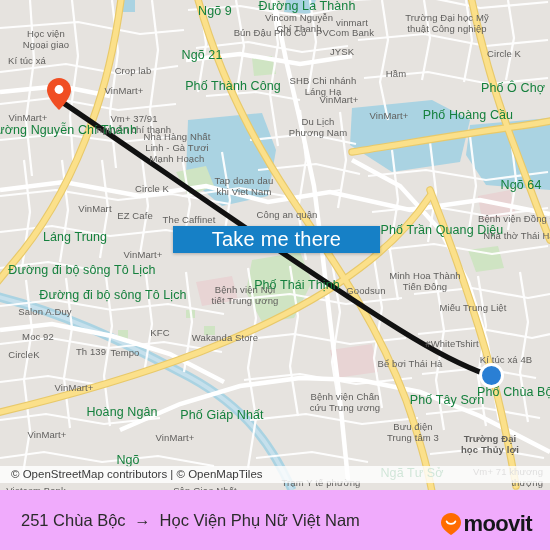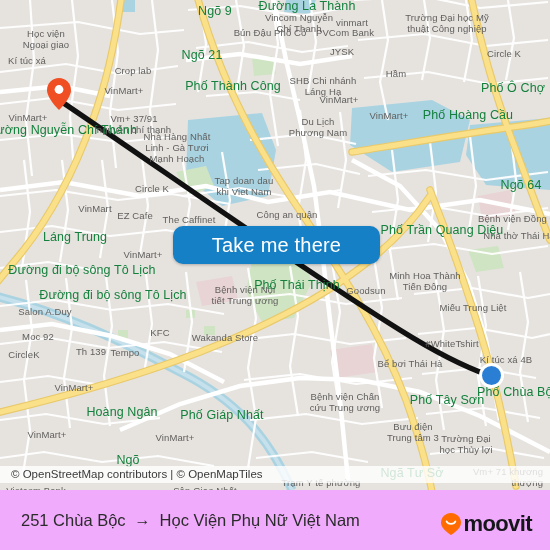--- a/index.html
+++ b/index.html
@@ -54,24 +54,24 @@
     border-radius: 50%;
     background: #2a7fd4;
     border: 3px solid #ffffff;
     box-sizing: border-box;
   }
 
   
   #cta {
     position: absolute;
     left: 173px; top: 226px;
-    width: 207px; height: 38px;
+    width: 207px; height: 27px;
     background: #1680c6;
     border: none;
-    border-radius: 10px;
+    border-radius: 0;
     color: #ffffff;
     font-family: "Liberation Sans", sans-serif;
     font-size: 20px;
     letter-spacing: 0.2px;
     cursor: pointer;
     box-shadow: 0 1px 3px rgba(0,0,0,0.25);
     display: flex; align-items: center; justify-content: center;
   }
 
   
@@ -341,21 +341,21 @@
         <div class="maplabel street big" style="left: 222px; top: 415px;">Phố Giáp Nhất</div>
         <div class="maplabel" style="left: 345px; top: 402px;">Bệnh viện Chấn
 cứu Trung ương</div>
         <div class="maplabel" style="left: 404px; top: 432px; margin-left: 9px;">Bưu điện
 Trung tâm 3</div>
         <div class="maplabel" style="left: 452px; top: 343px;">#WhiteTshirt</div>
         <div class="maplabel" style="left: 410px; top: 363px;">Bể bơi Thái Hà</div>
         <div class="maplabel" style="left: 506px; top: 359px;">Kí túc xá 4B</div>
         <div class="maplabel street big" style="left: 447px; top: 400px;">Phố Tây Sơn</div>
         <div class="maplabel street big" style="left: 518px; top: 392px;">Phố Chùa Bộc</div>
-        <div class="maplabel" style="left: 466px; top: 444px;">Trường Đại
+        <div class="maplabel" style="left: 490px; top: 444px; font-weight: bold;">Trường Đại
 học Thủy lợi</div>
         <div class="maplabel street big" style="left: 412px; top: 473px;">Ngã Tư Sở</div>
         <div class="maplabel" style="left: 508px; top: 477px; text-align: right;">Vm+ 71 khương
 thượng</div>
         <div class="maplabel" style="left: 321px; top: 482px;">Trạm Y tế phường</div>
         <div class="maplabel" style="left: 205px; top: 490px;">Sân Giao Nhất</div>
         <div class="maplabel" style="left: 36px; top: 490px;">Vietcom Bank</div>
       </div>
 
     <div id="origin-pin">

